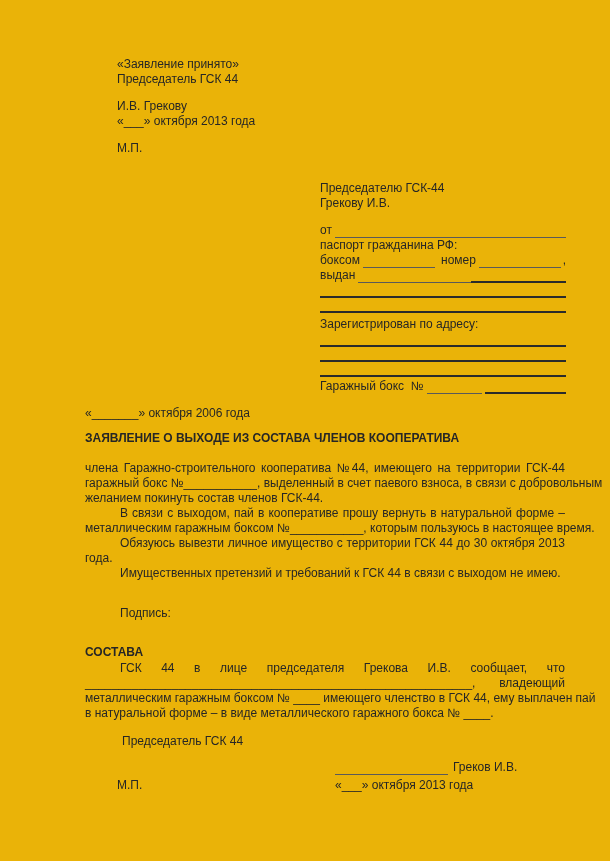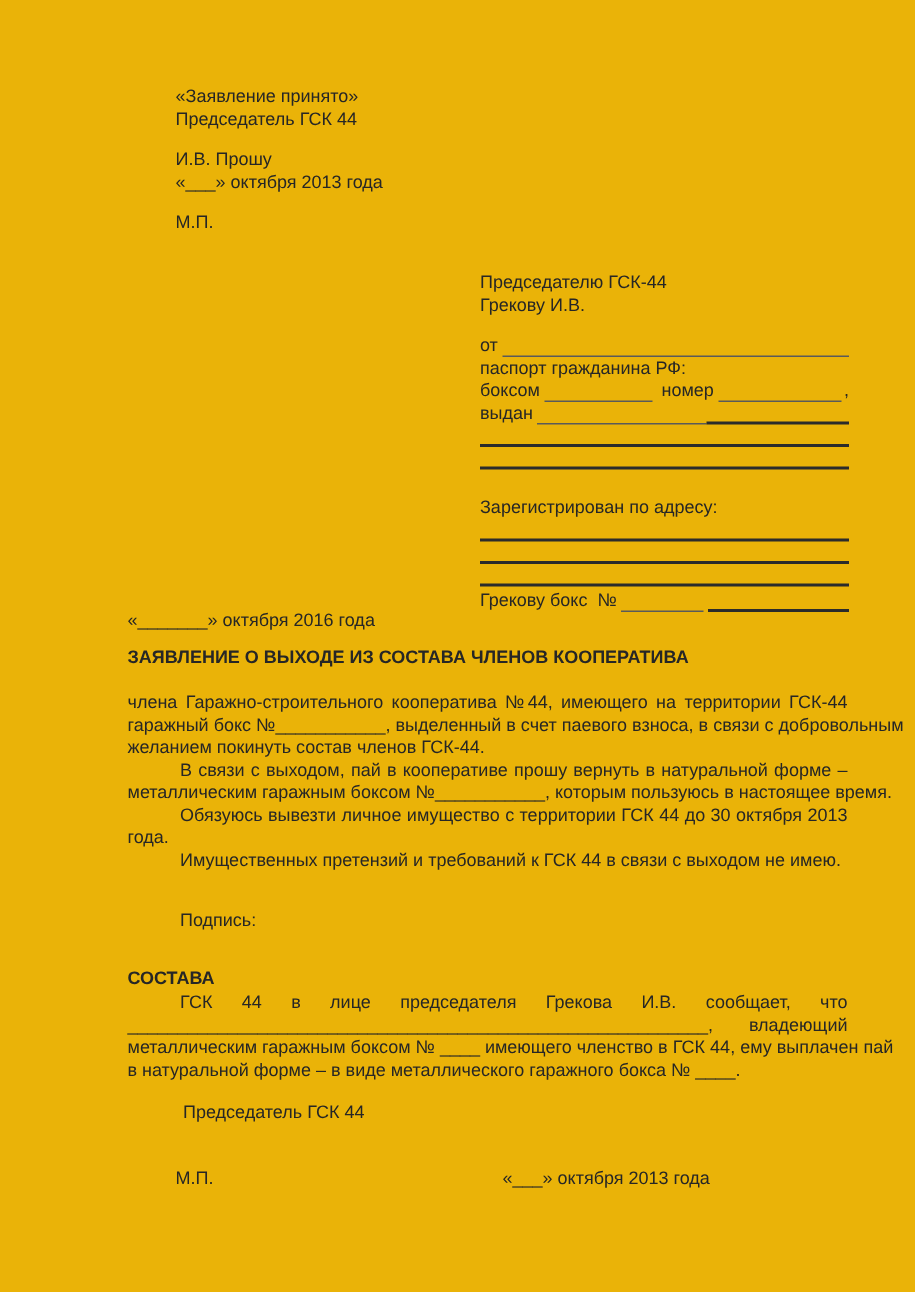--- a/index.html
+++ b/index.html
@@ -32,21 +32,21 @@
 </style>
 </head>
 <body>
 
 <div class="page">
 
   <div class="abs" style="left:117px; top:57px;">
     <div class="ln">«Заявление принято»</div>
     <div class="ln">Председатель ГСК 44</div>
     <div class="sp12"></div>
-    <div class="ln">И.В. Прошу</div>
+    <div class="ln">И.В. Грекову</div>
     <div class="ln">«___» октября 2013 года</div>
     <div class="sp12"></div>
     <div class="ln">М.П.</div>
   </div>
 
   <div class="abs" style="left:320px; top:181px; width:246px;">
     <div class="ln">Председателю ГСК-44</div>
     <div class="ln">Грекову И.В.</div>
     <div class="sp12"></div>
     <div class="frow">
@@ -61,32 +61,32 @@
       <span class="fl"></span>
       <span class="lbl comma">,</span>
     </div>
     <div class="frow">
       <span class="lbl">выдан</span>
       <span class="fl"></span>
       <span class="fl thick" style="flex:0 0 95px; margin-left:0;"></span>
     </div>
     <div class="bl"></div>
     <div class="bl"></div>
-    <div class="ln" style="padding-top:18px;">Зарегистрирован по адресу:</div>
+    <div class="ln" style="padding-top:4px;">Зарегистрирован по адресу:</div>
     <div class="bl"></div>
     <div class="bl"></div>
     <div class="bl"></div>
     <div class="frow" style="margin-top:2px;">
-      <span class="lbl">Грекову бокс  №</span>
+      <span class="lbl">Гаражный бокс  №</span>
       <span class="fl w55"></span>
       <span class="fl thick"></span>
     </div>
   </div>
 
-  <div class="abs ln" style="left:85px; top:406px;">«_______» октября 2016 года</div>
+  <div class="abs ln" style="left:85px; top:406px;">«_______» октября 2006 года</div>
 
   <div class="abs ln bold center" style="left:85px; top:431px; width:480px;">ЗАЯВЛЕНИЕ О ВЫХОДЕ ИЗ СОСТАВА ЧЛЕНОВ КООПЕРАТИВА</div>
 
   <div class="abs" style="left:85px; top:461px; width:480px;">
     <div class="ln jl">члена Гаражно-строительного кооператива №44, имеющего на территории ГСК-44</div>
     <div class="ln jl">гаражный бокс №___________, выделенный в счет паевого взноса, в связи с добровольным</div>
     <div class="ln">желанием покинуть состав членов ГСК-44.</div>
     <div class="ln jl indent">В связи с выходом, пай в кооперативе прошу вернуть в натуральной форме –</div>
     <div class="ln jl">металлическим гаражным боксом №___________, которым пользуюсь в настоящее время.</div>
     <div class="ln jl indent">Обязуюсь вывезти личное имущество с территории ГСК 44 до 30 октября 2013</div>
@@ -100,18 +100,22 @@
 
   <div class="abs" style="left:85px; top:661px; width:480px;">
     <div class="ln jl indent">ГСК 44 в лице председателя Грекова И.В. сообщает, что</div>
     <div class="ln jl">__________________________________________________________, владеющий</div>
     <div class="ln jl">металлическим гаражным боксом № ____ имеющего членство в ГСК 44, ему выплачен пай</div>
     <div class="ln">в натуральной форме – в виде металлического гаражного бокса № ____.</div>
   </div>
 
   <div class="abs ln" style="left:122px; top:734px;">Председатель ГСК 44</div>
 
+  <div class="abs frow" style="left:335px; top:760px; width:226px;">
+    <span class="fl w113"></span>
+    <span class="lbl" style="margin-left:5px;">Греков И.В.</span>
+  </div>
 
   <div class="abs ln" style="left:335px; top:778px;">«___» октября 2013 года</div>
 
   <div class="abs ln" style="left:117px; top:778px;">М.П.</div>
 
 </div>
 
 </body></html>

